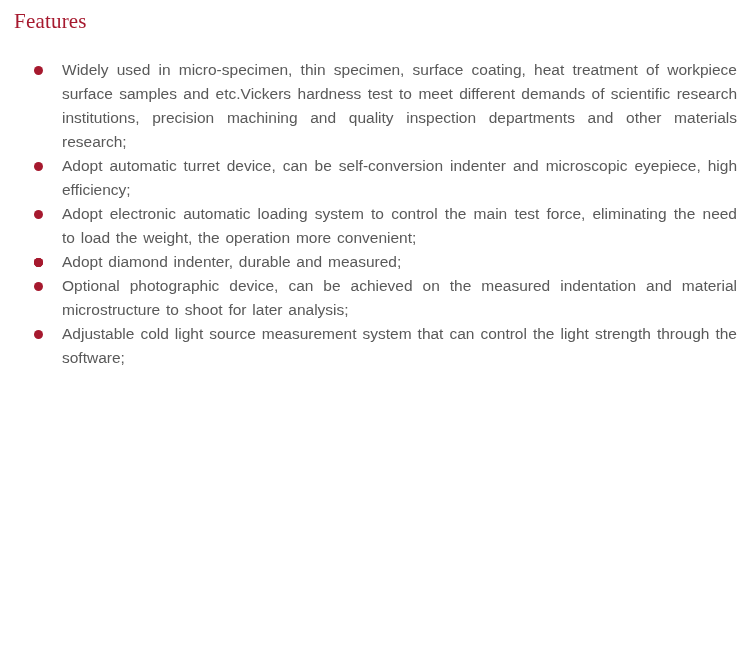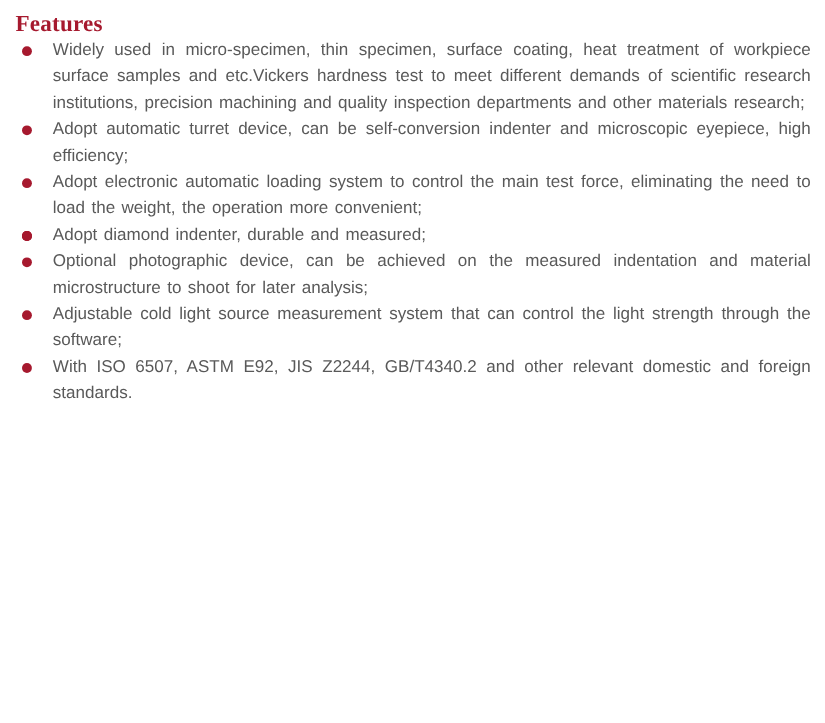--- a/index.html
+++ b/index.html
@@ -11,29 +11,30 @@
     overflow: hidden;
   }
   .page {
     width: 750px;
     height: 657px;
     background: #ffffff;
     padding-top: 8px;
   }
   .features-title {
     font-family: "Liberation Serif", "DejaVu Serif", serif;
-    font-weight: bold;
+    font-weight: normal;
     font-size: 21px;
     color: #a6192e;
     margin-left: 14px;
     line-height: 26px;
     letter-spacing: 0.2px;
   }
   .feature-list {
-    padding-left: 48px;
+    margin-top: 24px;
+    padding-left: 62px;
     padding-right: 13px;
   }
   .feature-item {
     position: relative;
     text-align: justify;
     color: #595959;
     font-size: 15.5px;
     line-height: 24px;
     word-spacing: 1.5px;
   }
@@ -78,18 +79,14 @@
       <span>Adopt diamond indenter, durable and measured;</span>
     </div>
     <div class="feature-item">
       <span class="bullet"></span>
       <span>Optional photographic device, can be achieved on the measured indentation and material microstructure to shoot for later analysis;</span>
     </div>
     <div class="feature-item">
       <span class="bullet"></span>
       <span>Adjustable cold light source measurement system that can control the light strength through the software;</span>
     </div>
-    <div class="feature-item">
-      <span class="bullet"></span>
-      <span>With ISO 6507, ASTM E92, JIS Z2244, GB/T4340.2 and other relevant domestic and foreign standards.</span>
-    </div>
   </div>
 </div>
 
 </body></html>

